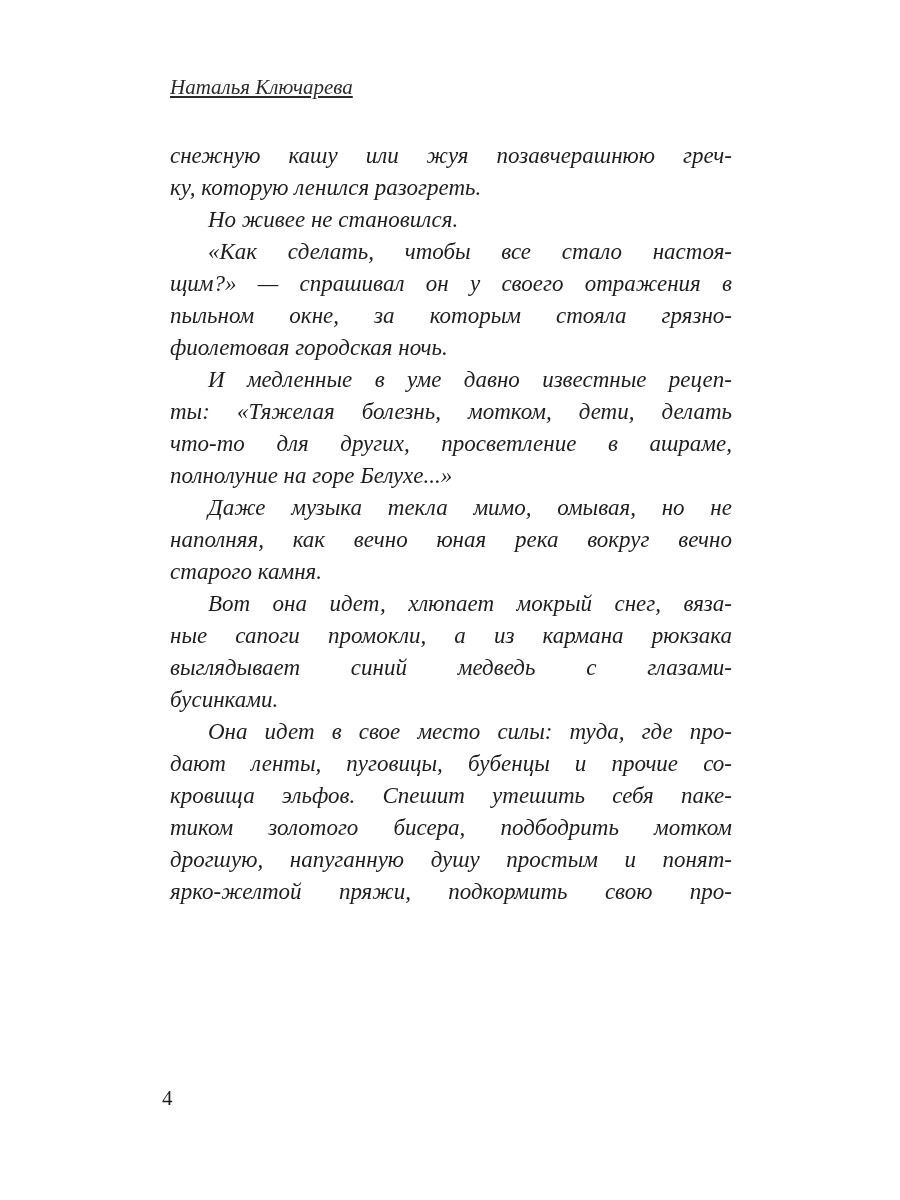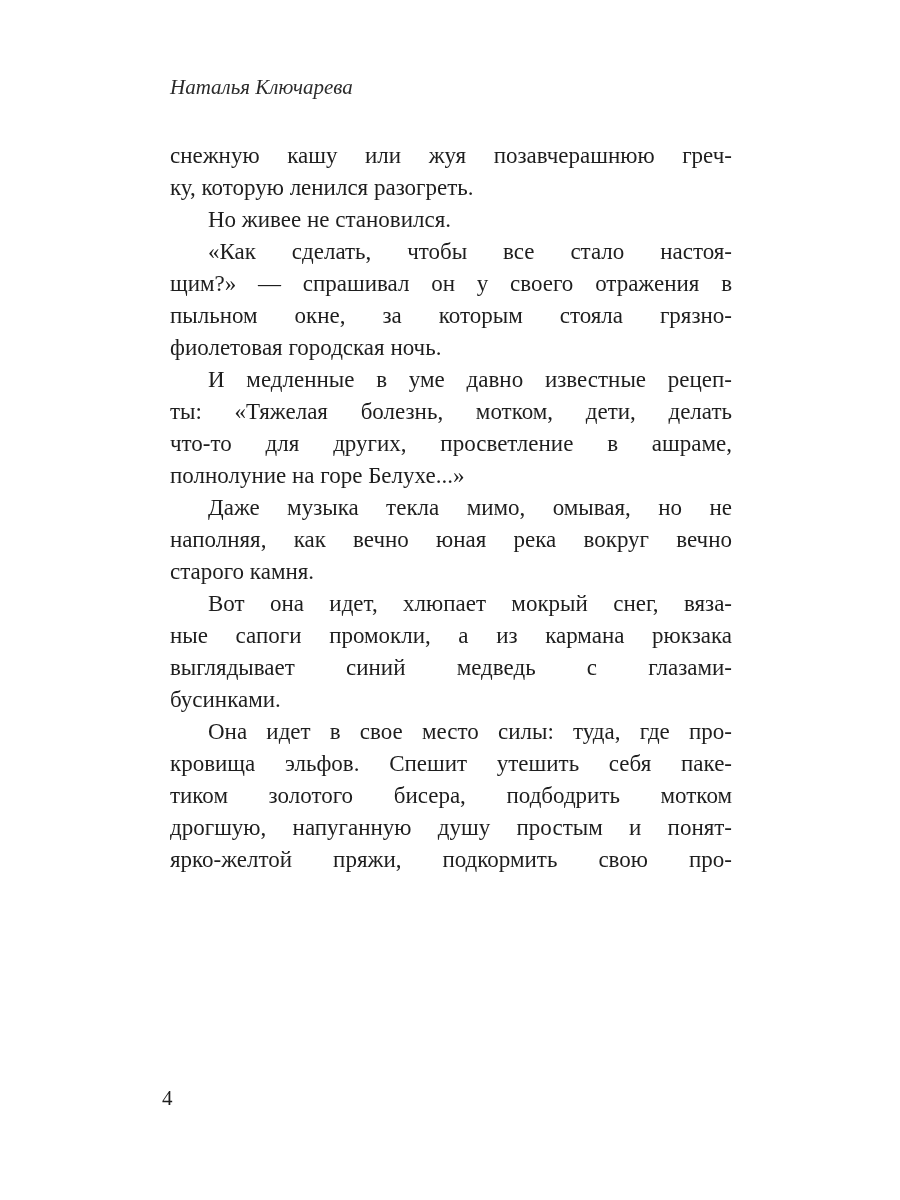--- a/index.html
+++ b/index.html
@@ -18,38 +18,40 @@
   }
   .author-header {
     position: absolute;
     left: 170px;
     top: 74px;
     width: 562px;
     font-style: italic;
     font-size: 21px;
     line-height: 26px;
     color: #2b2b2b;
+    text-decoration: underline;
   }
   .text-block {
     position: absolute;
     left: 170px;
     top: 140px;
     width: 562px;
     font-size: 23px;
     line-height: 32px;
   }
   .paragraph {
     margin: 0;
   }
   .paragraph.space-before {
   }
   .line {
     text-align: justify;
     text-align-last: justify;
     white-space: normal;
+    font-style: italic;
   }
   .line.end {
     text-align-last: left;
   }
   .line.indent {
     text-indent: 38px;
   }
   .page-number {
     position: absolute;
     left: 162px;
@@ -90,20 +92,21 @@
         <div class="line end">старого камня.</div>
       </div>
       <div class="paragraph space-before">
         <div class="line indent">Вот она идет, хлюпает мокрый снег, вяза-</div>
         <div class="line">ные сапоги промокли, а из кармана рюкзака</div>
         <div class="line">выглядывает синий медведь с глазами-</div>
         <div class="line end">бусинками.</div>
       </div>
       <div class="paragraph">
         <div class="line indent">Она идет в свое место силы: туда, где про-</div>
+        <div class="line">дают ленты, пуговицы, бубенцы и прочие со-</div>
         <div class="line">кровища эльфов. Спешит утешить себя паке-</div>
         <div class="line">тиком золотого бисера, подбодрить мотком</div>
         <div class="line">дрогшую, напуганную душу простым и понят-</div>
         <div class="line">ярко-желтой пряжи, подкормить свою про-</div>
       </div>
     </div>
 
   <div class="page-number">4</div>
 </div>
 

